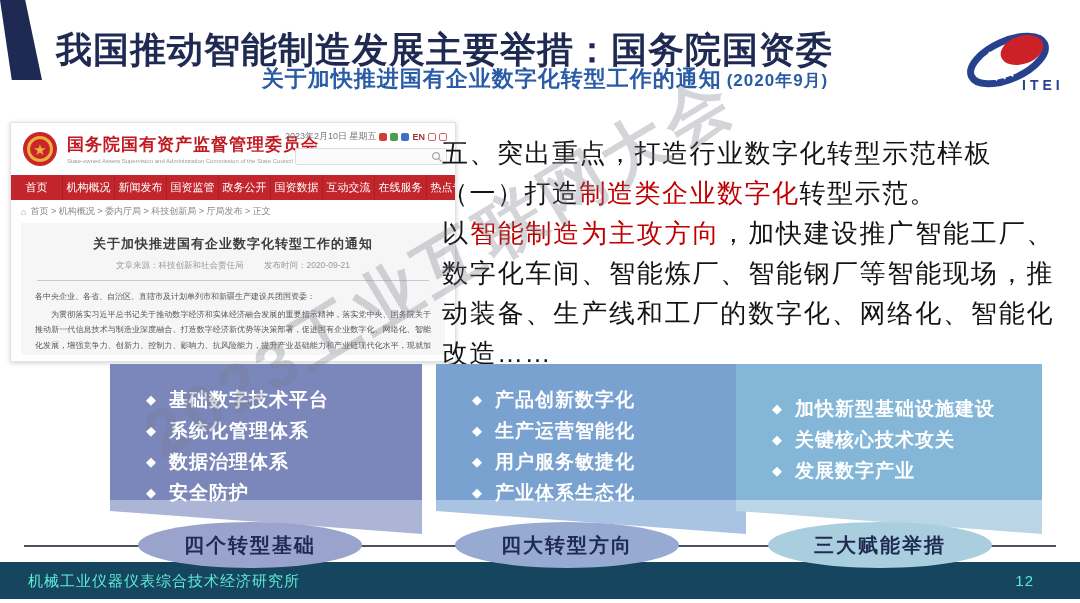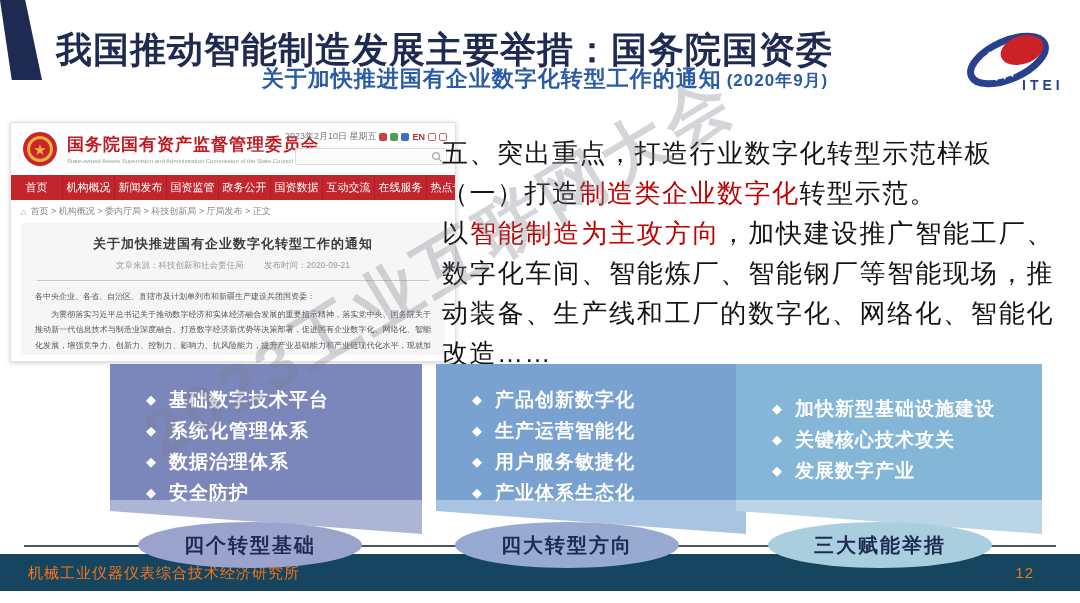--- a/index.html
+++ b/index.html
@@ -77,22 +77,22 @@
   .oval-1 { left:138px; background:#9aa3cb; }
   .oval-2 { left:455px; background:#97aad2; }
   .oval-3 { left:768px; background:#a9cede; }
 
   
   .watermark { position:absolute; left:128px; top:402px; transform:rotate(-31deg);
     transform-origin:0 0; font-size:66px; font-weight:bold; color:rgba(120,125,138,0.32);
     letter-spacing:6px; white-space:nowrap; z-index:30; pointer-events:none; }
 
   
-  .footer { position:absolute; bottom:12px; left:0; width:1080px; height:37px; background:#16465f;
-    color:#f97316; font-size:15px; line-height:37px; padding-left:28px; letter-spacing:1px; z-index:3; }
+  .footer { position:absolute; bottom:4px; left:0; width:1080px; height:37px; background:#16465f;
+    color:#5eead4; font-size:15px; line-height:37px; padding-left:28px; letter-spacing:1px; z-index:3; }
   .page-num { position:absolute; right:46px; top:0; }
 </style>
 </head>
 <body>
 
 <div class="slide">
 
   <div class="title-accent"></div>
   <h1 class="page-title">我国推动智能制造发展主要举措：国务院国资委</h1>
 

